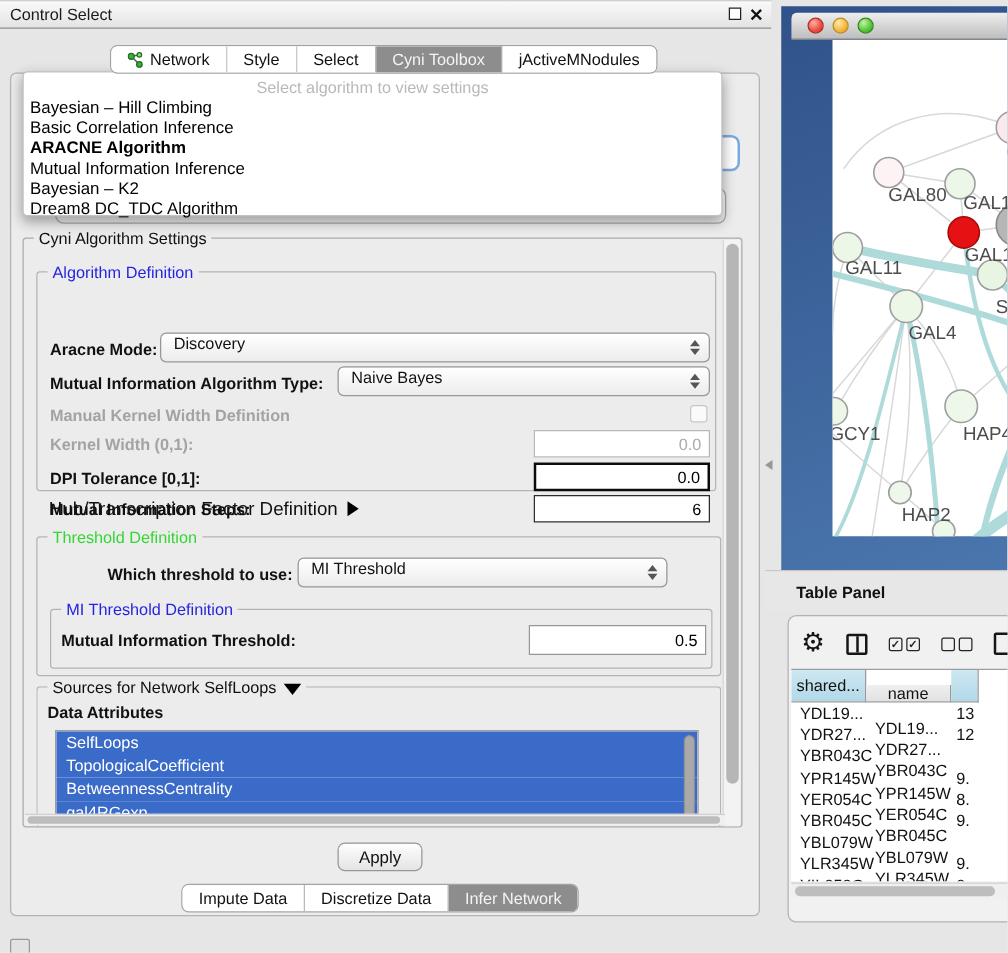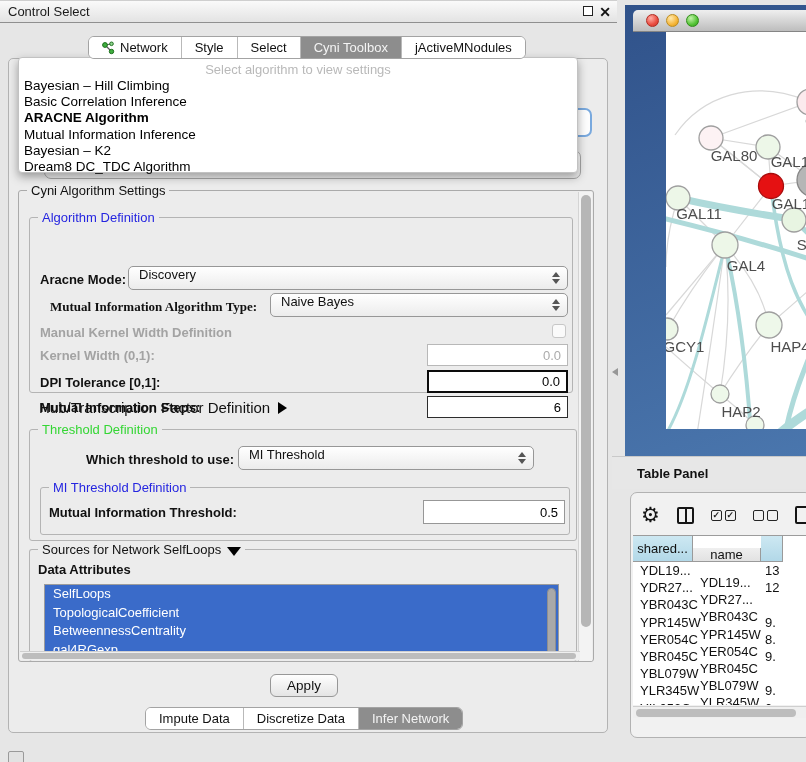--- a/index.html
+++ b/index.html
@@ -182,21 +182,21 @@
 
     <span class="lbl" style="left:10px; top:54px;">Aracne Mode:</span>
     <div class="combo" style="left:98px; top:48px; width:440px; height:24px;">
       <span>Discovery</span>
       <span class="arrows">
           <span class="tri-up"></span>
           <span class="tri-dn"></span>
         </span>
     </div>
 
-    <span class="lbl" style="left:20px; top:81px;font-family:Liberation Serif, serif;">Mutual Information Algorithm Type:</span>
+    <span class="lbl" style="left:10px; top:81px;">Mutual Information Algorithm Type:</span>
     <div class="combo" style="left:240px; top:75px; width:298px; height:24px;">
       <span>Naive Bayes</span>
       <span class="arrows">
           <span class="tri-up"></span>
           <span class="tri-dn"></span>
         </span>
     </div>
 
     <span class="lbl dis" style="left:10px; top:107px;">Manual Kernel Width Definition</span>
     <span class="chk" style="left:522px; top:106px;"></span>

